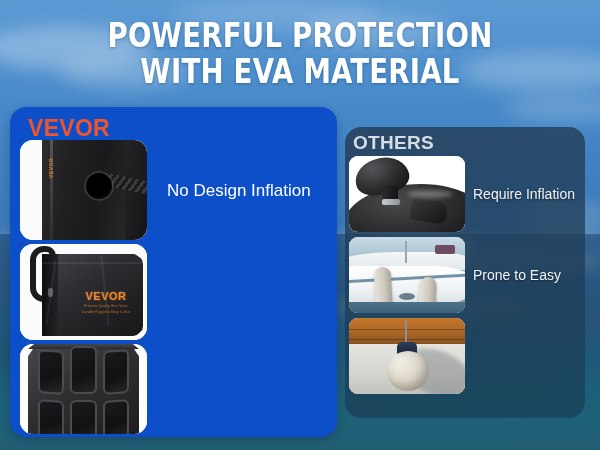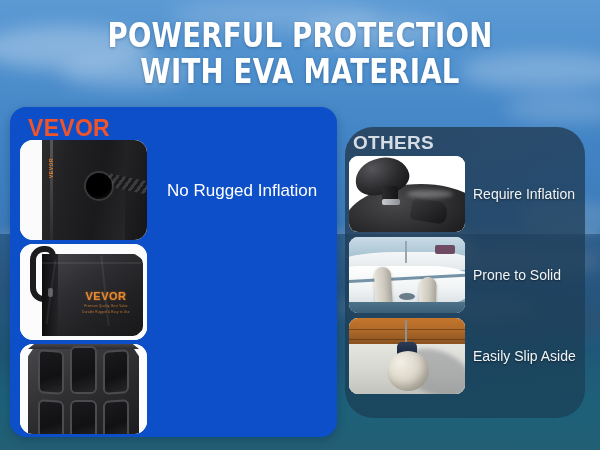--- a/index.html
+++ b/index.html
@@ -55,21 +55,21 @@
     font-size:33px;
     line-height:36px;
     letter-spacing:.2px;
     transform:scaleX(.93);
     text-shadow:0 1px 3px rgba(10,40,70,.35);
   }
 
   
   #others-panel {
     position:absolute; left:345px; top:127px; width:240px; height:291px;
-    border-radius:28px;
+    border-radius:16px;
     background:linear-gradient(160deg,rgba(37,59,82,.82) 0%,rgba(30,58,83,.74) 40%,rgba(24,62,85,.70) 100%);
     z-index:4;
     overflow:hidden;
   }
   #others-title {
     position:absolute; left:8px; top:5px;
     color:#d6dce3; font-weight:700; font-size:19px; letter-spacing:.3px;
   }
   .o-row { position:absolute; left:4px; width:232px; height:76px; }
   .o-row.r1 { top:29px; }
@@ -342,56 +342,55 @@
           <div class="hull"></div>
         <div class="stripe"></div>
           <div class="port"></div>
           <div class="rail"></div>
         <div class="hatch"></div>
           <div class="fender f1"></div>
           <div class="fender f2"></div>
         <div class="water"></div>
       </div>
     </div>
-    <div class="o-label">Prone to Solid</div>
+    <div class="o-label">Prone to Easy</div>
   </div>
 
   <div class="o-row r3">
     <div class="o-thumb">
       <div class="oimg3">
         <div class="wood">
             <div class="plank p1"></div>
             <div class="plank p2"></div>
           </div>
         <div class="ground"></div>
           <div class="shadow"></div>
         <div class="rope"></div>
           <div class="cap"></div>
           <div class="ball"></div>
       </div>
     </div>
-    <div class="o-label">Easily Slip Aside</div>
   </div>
 </div>
 
 <div id="ours-panel">
   <div id="ours-title">VEVOR</div>
 
   <div class="u-row u1">
     <div class="u-thumb">
       <div class="uimg1">
         <div class="slab"></div>
           <div class="slab2"></div>
           <div class="edge"></div>
         <div class="logo">VEVOR</div>
         <div class="rope"></div>
           <div class="hole"></div>
       </div>
     </div>
-    <div class="u-label">No Rugged Inflation</div>
+    <div class="u-label">No Design Inflation</div>
   </div>
 
   <div class="u-row u2">
     <div class="u-thumb">
       <div class="uimg2">
         <div class="handle"></div>
         <div class="body2"></div>
         <div class="side"></div>
           <div class="clip"></div>
         <div class="facet f-a"></div>

